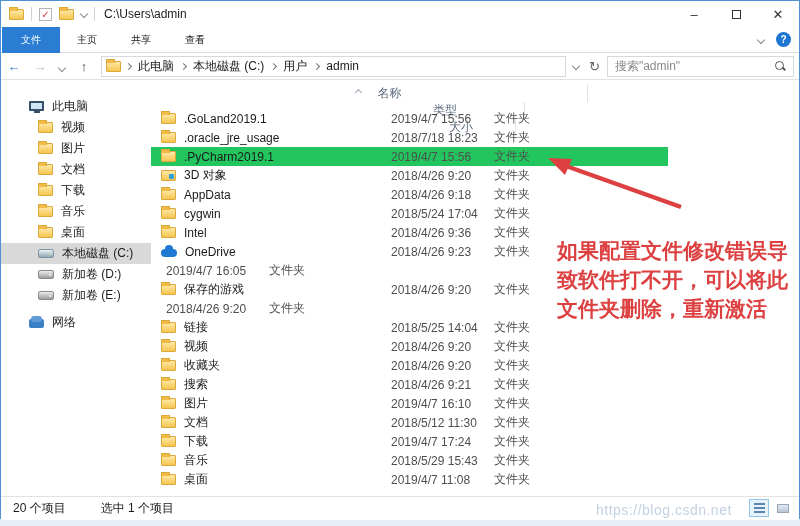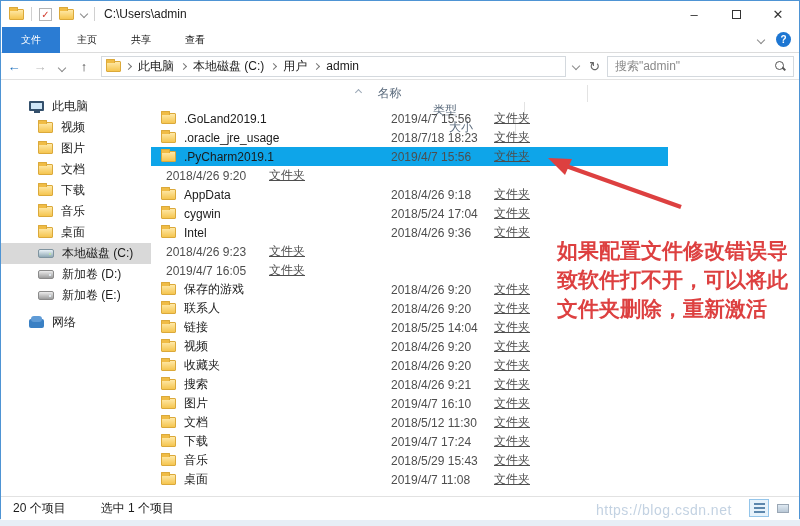--- a/index.html
+++ b/index.html
@@ -57,25 +57,25 @@
   .sortcaret { position:absolute; left:205px; top:1px; }
   .sortcaret .chev { border-color:#9aa7b5; width:5px; height:5px; }
   .lheader { display:flex; height:19px; align-items:center; font-size:12px; color:#5b6b7d;flex-direction:column; }
   .hcell { height:100%; display:flex; align-items:center; border-right:1px solid #e3e3e3; }
   .hc-name { width:225px; padding-left:15px; }
   .hc-date { width:110px; padding-left:15px; }
   .hc-type { width:100px; padding-left:8px; }
   .hc-size { width:82px; padding-left:15px; }
   .rows { margin-top:5px; }
   .row { display:flex; align-items:center; height:19px; width:517px; font-size:12px; }
-  .row.selected { background:#0ea5e9; }
+  .row.selected { background:#22c55e; }
   .cell { display:flex; align-items:center; }
   .c-name { width:225px; padding-left:10px; gap:8px; color:#1b1b1b; }
   .c-date { width:110px; padding-left:15px; color:#4e4e4e; }
-  .c-type { width:100px; padding-left:8px; color:#4e4e4e;text-decoration:underline; }
+  .c-type { width:100px; padding-left:8px; color:#4e4e4e; }
   .c-size { width:82px; }
 
   
   .ico { display:inline-block; position:relative; width:16px; height:12px; flex:none; }
   .ico-folder { width:15px; height:11px; background:linear-gradient(180deg,#ffe9a8,#f5c54f); border:1px solid #dba93a; border-radius:1px; }
   .ico-folder::before { content:""; position:absolute; top:-3px; left:-1px; width:7px; height:3px; background:#f0bc45; border:1px solid #dba93a; border-bottom:none; border-radius:1px 1px 0 0; }
   .ico-pc { width:15px; height:10px; border:2px solid #34506c; background:#cfe6f7; border-radius:1px; margin-top:-2px; }
   .ico-pc::after { content:""; position:absolute; left:3px; bottom:-4px; width:6px; height:2px; background:#34506c; }
   .ico-drive { width:16px; height:9px; background:linear-gradient(180deg,#ececec,#9c9c9c); border:1px solid #8a8a8a; border-radius:2px; }
   .ico-drive::after { content:""; position:absolute; right:2px; top:2.5px; width:2px; height:2px; border-radius:50%; background:#eaf6ff; }
@@ -242,20 +242,24 @@
           <div class="row selected">
             <div class="cell c-name">
               <span class="ico ico-folder"></span>
               <span>.PyCharm2019.1</span>
             </div>
             <div class="cell c-date">2019/4/7 15:56</div>
             <div class="cell c-type">文件夹</div>
             <div class="cell c-size"></div>
           </div>
           <div class="row">
+            <div class="cell c-name">
+              <span class="ico ico-folder3d"></span>
+              <span>3D 对象</span>
+            </div>
             <div class="cell c-date">2018/4/26 9:20</div>
             <div class="cell c-type">文件夹</div>
             <div class="cell c-size"></div>
           </div>
           <div class="row">
             <div class="cell c-name">
               <span class="ico ico-folder"></span>
               <span>AppData</span>
             </div>
             <div class="cell c-date">2018/4/26 9:18</div>
@@ -274,43 +278,43 @@
           <div class="row">
             <div class="cell c-name">
               <span class="ico ico-folder"></span>
               <span>Intel</span>
             </div>
             <div class="cell c-date">2018/4/26 9:36</div>
             <div class="cell c-type">文件夹</div>
             <div class="cell c-size"></div>
           </div>
           <div class="row">
+            <div class="cell c-name">
+              <span class="ico ico-cloud"></span>
+              <span>OneDrive</span>
+            </div>
             <div class="cell c-date">2018/4/26 9:23</div>
             <div class="cell c-type">文件夹</div>
             <div class="cell c-size"></div>
           </div>
           <div class="row">
             <div class="cell c-date">2019/4/7 16:05</div>
             <div class="cell c-type">文件夹</div>
             <div class="cell c-size"></div>
           </div>
           <div class="row">
             <div class="cell c-name">
               <span class="ico ico-folder"></span>
               <span>保存的游戏</span>
             </div>
             <div class="cell c-date">2018/4/26 9:20</div>
             <div class="cell c-type">文件夹</div>
             <div class="cell c-size"></div>
           </div>
           <div class="row">
-            <div class="cell c-name">
-              <span class="ico ico-folder"></span>
-              <span>联系人</span>
-            </div>
             <div class="cell c-date">2018/4/26 9:20</div>
             <div class="cell c-type">文件夹</div>
             <div class="cell c-size"></div>
           </div>
           <div class="row">
             <div class="cell c-name">
               <span class="ico ico-folder"></span>
               <span>链接</span>
             </div>
             <div class="cell c-date">2018/5/25 14:04</div>

